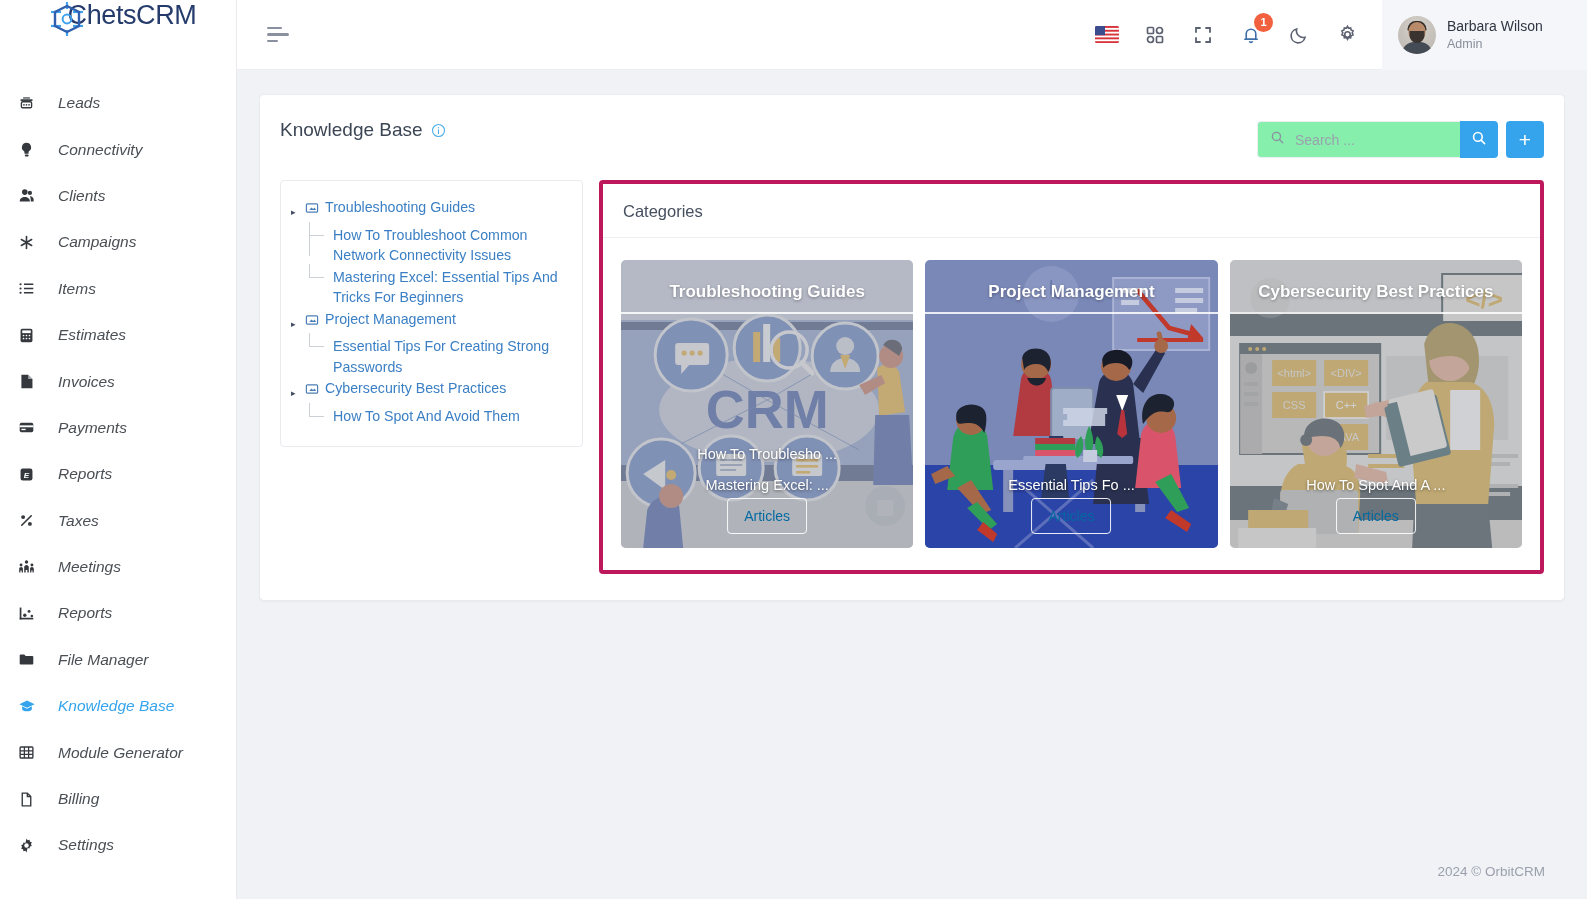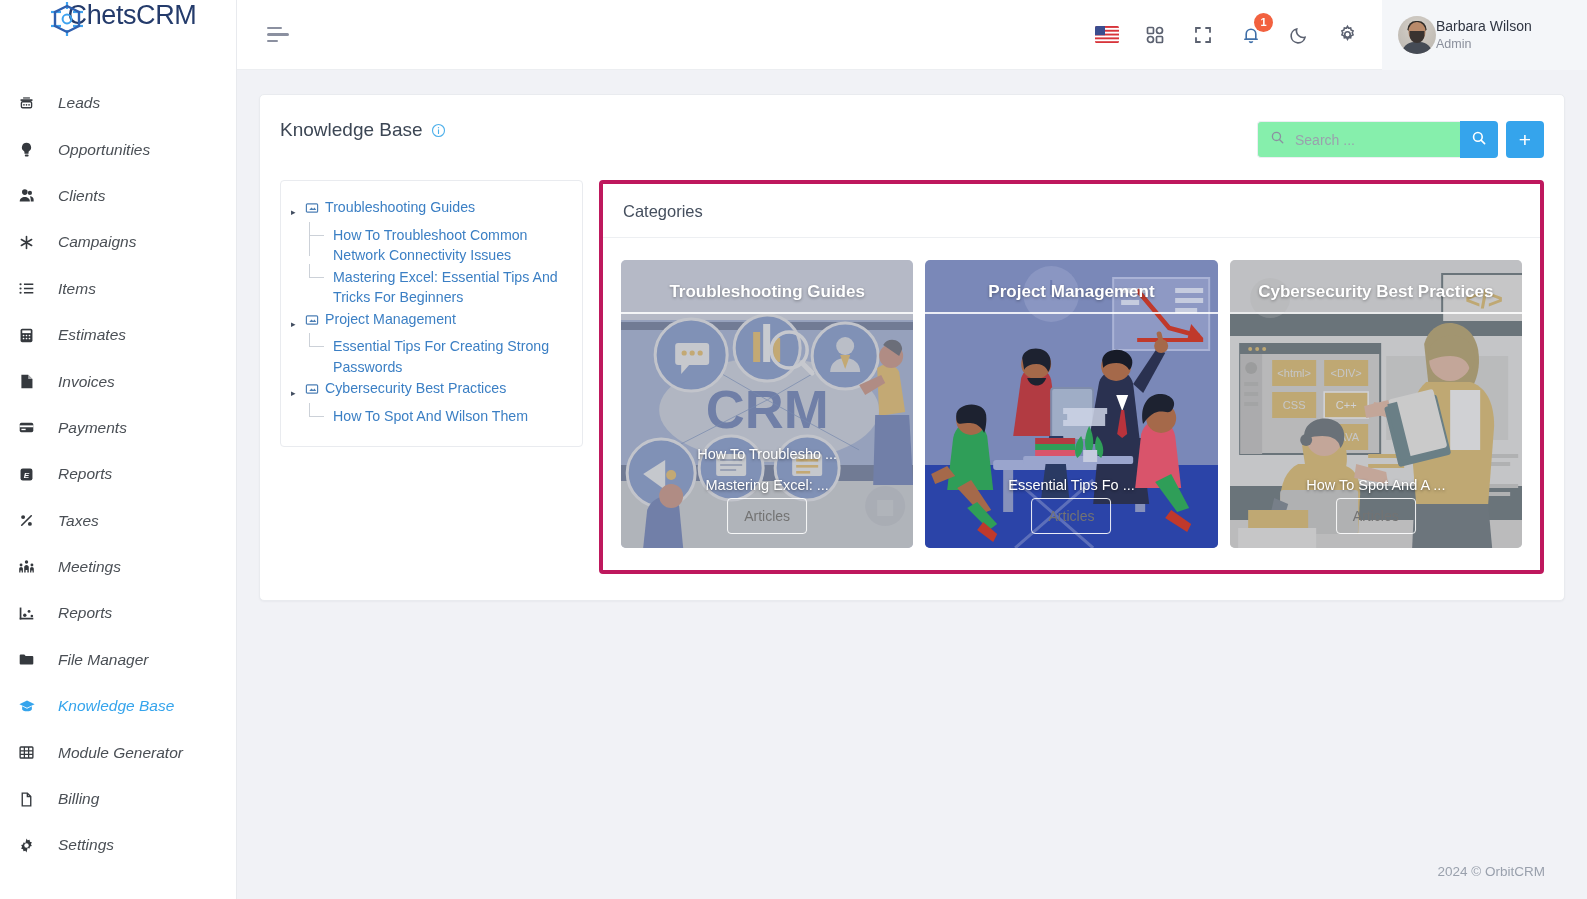--- a/index.html
+++ b/index.html
@@ -65,21 +65,21 @@
   .tb-ico { width: 26px; height: 26px; display: flex; align-items: center; justify-content: center; cursor: pointer; position: relative; color: #5b6170; }
   .flag { width: 24px; height: 17px; border-radius: 1.5px; overflow: hidden; position: relative; display:block; }
   .badge {
     position: absolute; top: -9px; right: -9px;
     width: 19px; height: 19px; border-radius: 50%;
     background: #f2613f; color: #fff; font-size: 11px;
     display: flex; align-items: center; justify-content: center;
     font-weight: 600;
   }
   .profile {
-    display: flex; align-items: center; 
+    display: flex; align-items: center; gap: 11px;
     height: 70px; padding: 0 18px 0 16px;
     background: #f4f6f9; cursor: pointer;
     min-width: 205px;
   }
   .avatar {
     width: 38px; height: 38px; border-radius: 50%; flex: 0 0 38px;
     background: radial-gradient(circle at 50% 32%, #d9d4cd 0%, #c8c3bc 45%, #b9b4ad 100%);
     position: relative; overflow: hidden;
   }
   .avatar .head { position: absolute; left: 50%; top: 18%; transform: translateX(-50%); width: 17px; height: 19px; border-radius: 48% 48% 44% 44%; background: #b98a6a; }
@@ -167,21 +167,21 @@
     position: absolute; left: 0; right: 0; text-align: center;
     color: #fff; font-size: 14.5px; z-index: 6;
     text-shadow: 0 1px 3px rgba(0,0,0,.5);
   }
   .cat-art.a1 { bottom: 86px; }
   .cat-art.a2 { bottom: 55px; }
   .cat-btn {
     position: absolute; bottom: 14px; left: 50%; transform: translateX(-50%);
     min-width: 76px; padding: 9px 16px;
     border: 1.4px solid rgba(255,255,255,.9); border-radius: 4px;
-    color: #737373; font-size: 14px; text-align: center;
+    color: #0369a1; font-size: 14px; text-align: center;
     background: transparent; cursor: pointer; z-index: 6;
     font-family: "Liberation Sans", sans-serif;
   }
   .overlay-gray { position: absolute; inset: 0; background: rgba(170,172,176,.55); z-index: 4; }
 
   
   .ill { position: absolute; inset: 0; }
 
   .footer {
     height: 56px; flex: 0 0 56px;
@@ -229,21 +229,21 @@
         <span>Leads</span>
       </a>
 
       <a class="nav-item">
         <span class="nav-ico">
           <svg width="17" height="17" viewBox="0 0 20 20" fill="currentColor">
               <path d="M10 2a5.5 5.5 0 00-3.2 9.9c.5.4.8 1 .8 1.6V15h4.8v-1.5c0-.6.3-1.2.8-1.6A5.5 5.5 0 0010 2z"></path>
               <rect x="8" y="16" width="4.5" height="2.3" rx="1.1"></rect>
             </svg>
         </span>
-        <span>Opportunities</span>
+        <span>Connectivity</span>
       </a>
 
       <a class="nav-item">
         <span class="nav-ico">
           <svg width="17" height="17" viewBox="0 0 20 20" fill="currentColor">
               <circle cx="8" cy="6" r="3.3"></circle>
               <circle cx="14" cy="7" r="2.5"></circle>
               <path d="M2 17c0-3.3 2.7-5.2 6-5.2s6 1.9 6 5.2z"></path>
               <path d="M14 11c2.6 0 4.4 1.5 4.4 3.8V17H15v-1.6c0-1.8-.4-3.2-1-4.4z"></path>
             </svg>
@@ -567,21 +567,21 @@
               <span class="folder-ico">
                 <svg width="14" height="14" viewBox="0 0 20 20" fill="none" stroke="currentColor" stroke-width="1.7">
                     <rect x="2" y="4" width="16" height="12" rx="1.5"></rect>
                     <path d="M6 13l3.2-3.6 2.4 2.2 2-2.2L16 13z" fill="currentColor" stroke="none"></path>
                   </svg>
               </span>
               <span class="tree-link">Cybersecurity Best Practices</span>
             </div>
             <div class="tree-child">
               <span class="elbow"></span>
-              <span class="tree-link">How To Spot And Wilson Them</span>
+              <span class="tree-link">How To Spot And Avoid Them</span>
             </div>
 
           </div>
 
           <div class="cat-panel">
             <div class="cat-head">Categories</div>
 
             <div class="cat-grid">
 
               <div class="cat-card">

